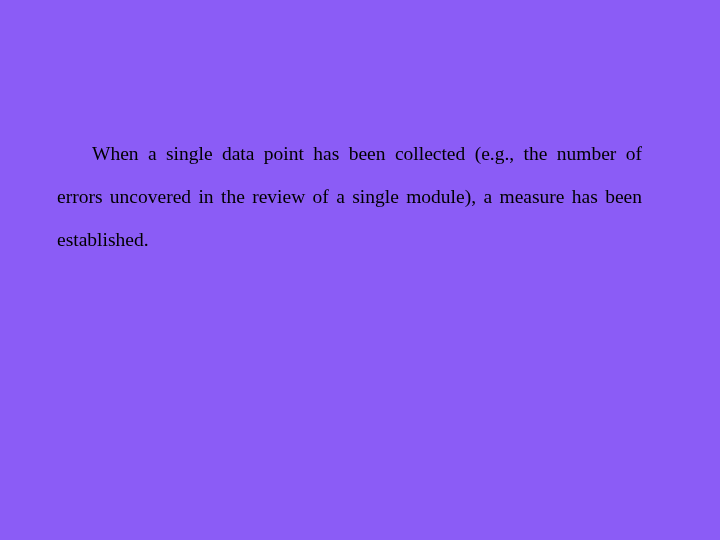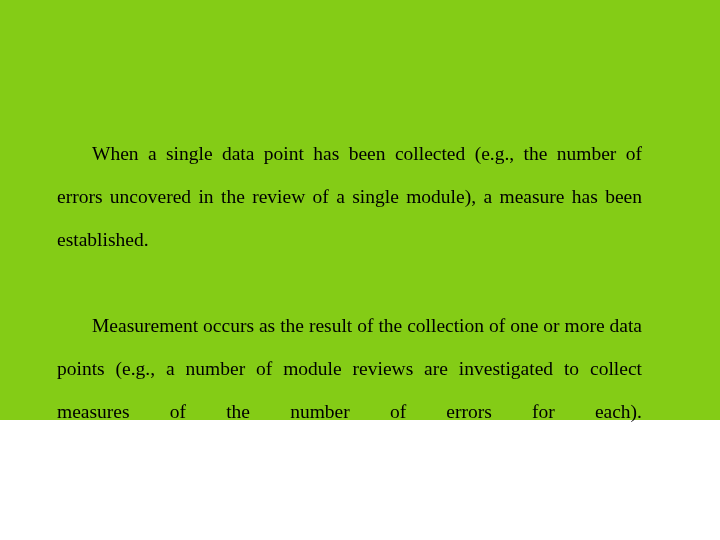--- a/index.html
+++ b/index.html
@@ -10,22 +10,22 @@
     width: 720px;
     height: 540px;
     background: #ffffff;
     font-family: "Liberation Serif", "DejaVu Serif", serif;
     color: #000000;
     overflow: hidden;
   }
   .slide {
     position: relative;
     width: 720px;
-    height: 420px;
-    background: #84cc16;
+    height: 540px;
+    background: #8b5cf6;
     box-sizing: border-box;
   }
   .text-body {
     position: absolute;
     left: 57px;
     top: 132px;
     width: 585px;
   }
   .para {
     margin: 0;
@@ -44,15 +44,14 @@
     display: inline-block;
     width: 100%;
   }
 </style>
 </head>
 <body>
 
 <div class="slide">
   <div class="text-body">
     <p class="para">When a single data point has been collected (e.g., the number of errors uncovered in the review of a single module), a measure has been established.</p>
-    <p class="para">Measurement occurs as the result of the collection of one or more data points (e.g., a number of module reviews are investigated to collect measures of the number of errors for each).</p>
   </div>
 </div>
 
 </body></html>

